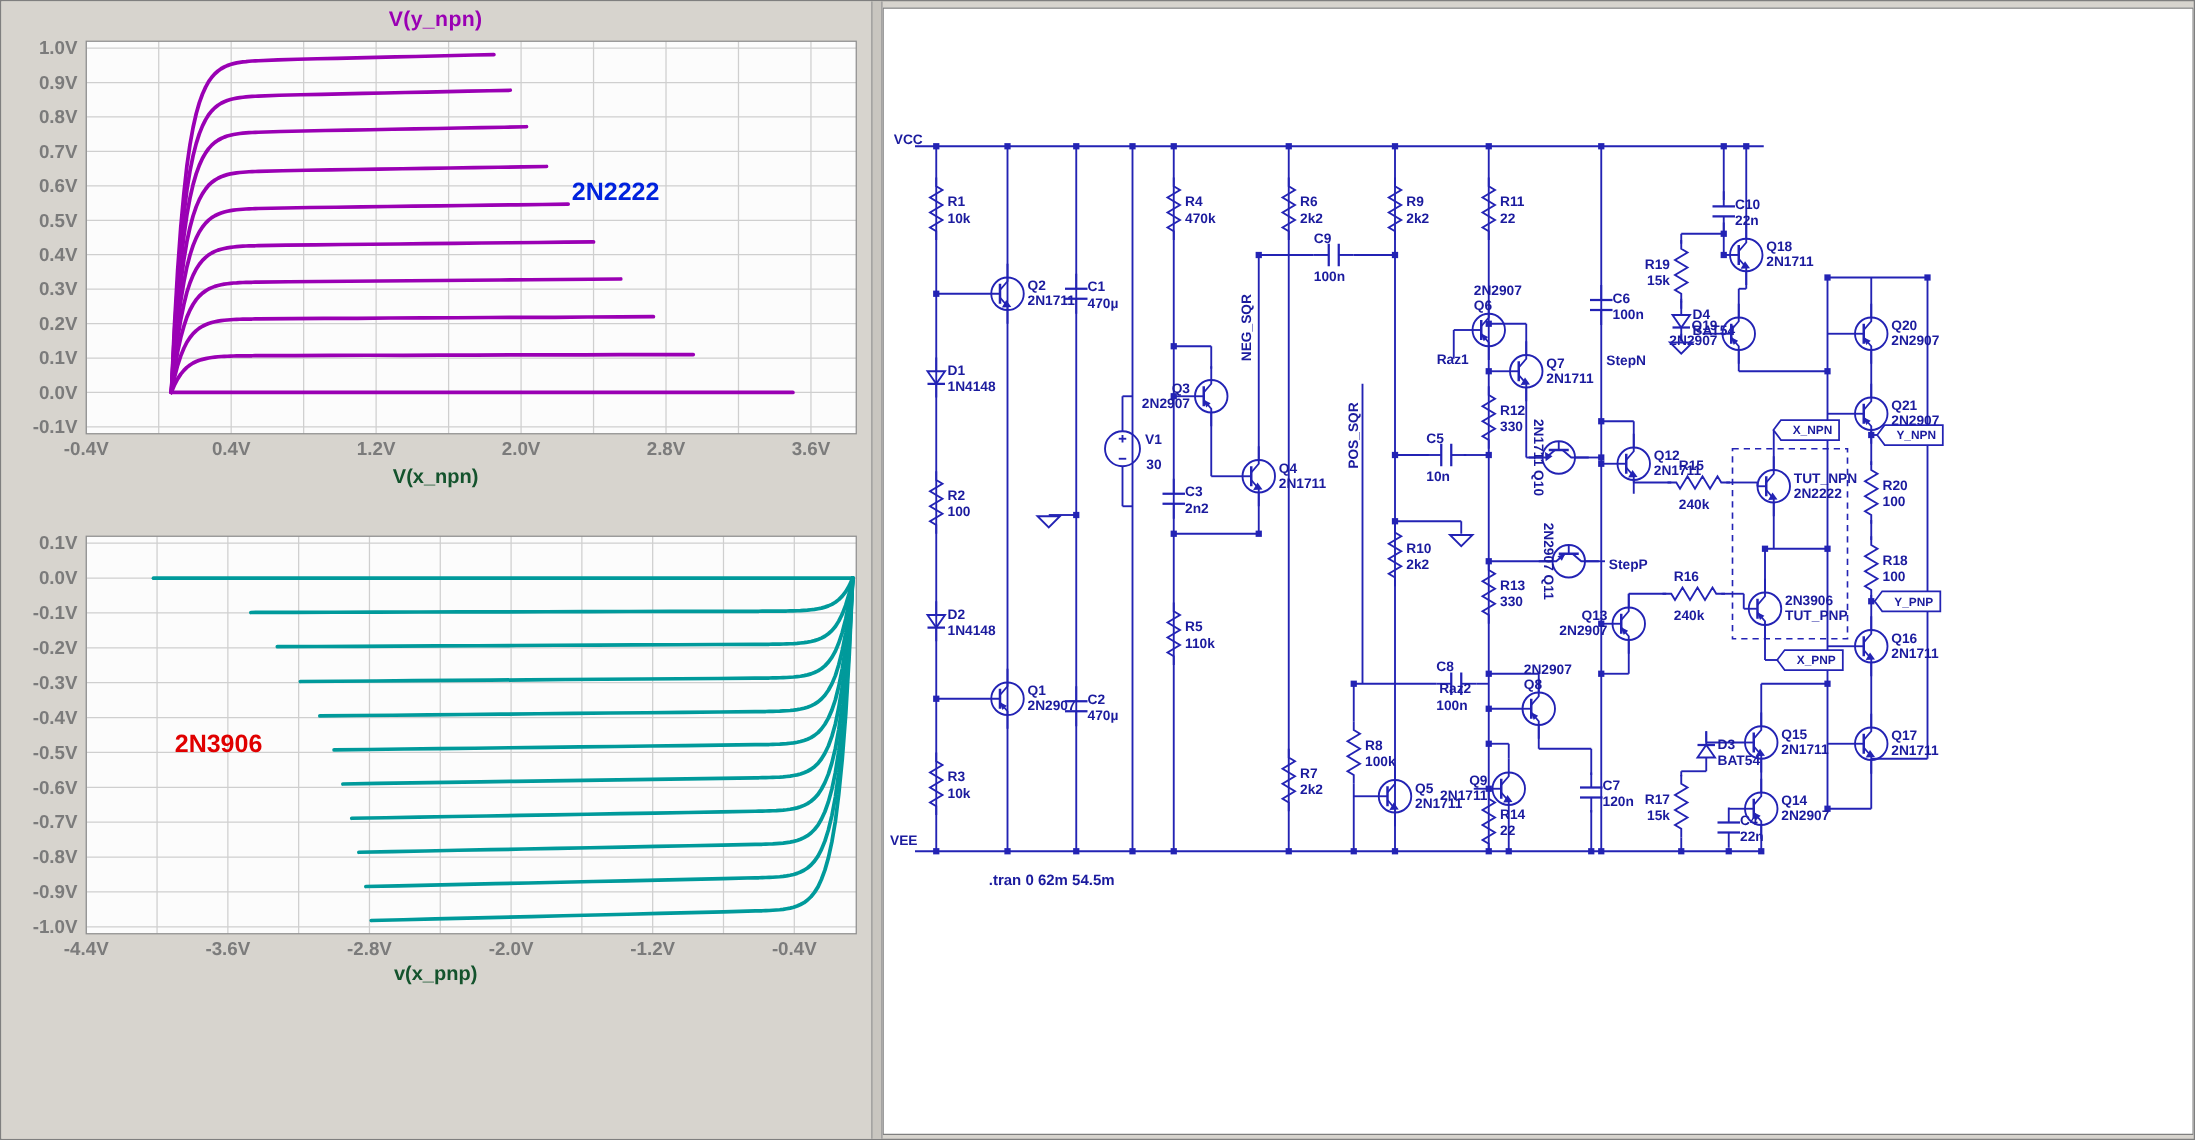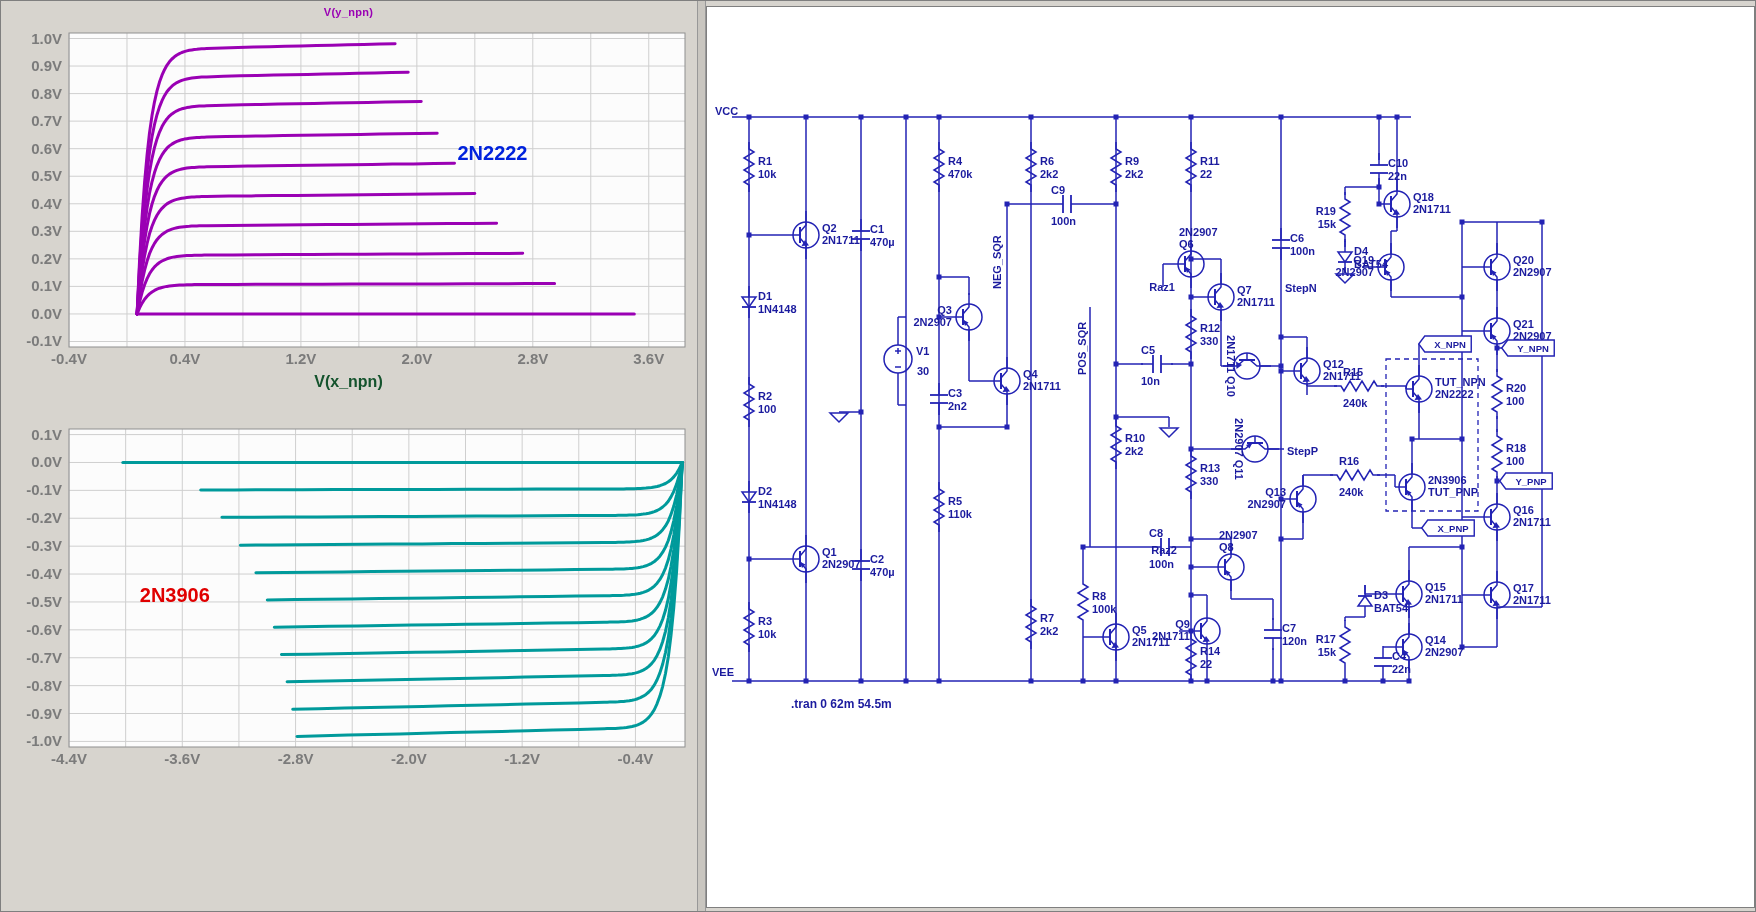--- a/index.html
+++ b/index.html
@@ -1,21 +1,21 @@
 <!DOCTYPE html>
 <html><head>
 <meta charset="utf-8">
 <style>
   html,body{margin:0;padding:0;background:#9a9a9a;}
   .app{position:relative;width:1756px;height:912px;background:#d7d4ce;
        font-family:"Liberation Sans",sans-serif;overflow:hidden;
        border:1px solid #7f7f7f;box-sizing:border-box;}
   .left-pane{position:absolute;left:0;top:0;width:696px;height:912px;background:#d7d4ce;}
   .chart-title{position:absolute;left:0;width:695px;text-align:center;
-               font-size:11px;font-weight:bold;letter-spacing:.3px;}
+               font-size:17px;font-weight:bold;letter-spacing:.3px;}
   #title-npn{top:5px;}
   #title-pnp{top:401px;}
   .x-axis-label{position:absolute;left:0;width:695px;text-align:center;
                 font-size:16px;font-weight:bold;color:#14532d;}
   #xlabel-npn{top:372px;}
   #xlabel-pnp{top:770px;}
   svg.plot{position:absolute;left:0;}
   #svg-npn{top:28px;}
   #svg-pnp{top:424px;}
   .splitter{position:absolute;left:696px;top:0;width:9px;height:912px;
@@ -152,20 +152,21 @@
           <text x="61" y="181.9473684210526" text-anchor="end" fill="#7b7b7b" font-size="15" font-weight="bold" font-family="Liberation Sans, sans-serif">-0.5V</text>
           <text x="61" y="154.05263157894737" text-anchor="end" fill="#7b7b7b" font-size="15" font-weight="bold" font-family="Liberation Sans, sans-serif">-0.4V</text>
           <text x="61" y="126.15789473684208" text-anchor="end" fill="#7b7b7b" font-size="15" font-weight="bold" font-family="Liberation Sans, sans-serif">-0.3V</text>
           <text x="61" y="98.26315789473684" text-anchor="end" fill="#7b7b7b" font-size="15" font-weight="bold" font-family="Liberation Sans, sans-serif">-0.2V</text>
           <text x="61" y="70.36842105263158" text-anchor="end" fill="#7b7b7b" font-size="15" font-weight="bold" font-family="Liberation Sans, sans-serif">-0.1V</text>
           <text x="61" y="42.47368421052631" text-anchor="end" fill="#7b7b7b" font-size="15" font-weight="bold" font-family="Liberation Sans, sans-serif">0.0V</text>
           <text x="61" y="14.578947368421048" text-anchor="end" fill="#7b7b7b" font-size="15" font-weight="bold" font-family="Liberation Sans, sans-serif">0.1V</text>
         </g>
         <text x="138.80459770114948" y="176.9473684210526" fill="#e00000" font-size="20" font-weight="bold" font-family="Liberation Sans, sans-serif">2N3906</text>
       </svg>
+    <div class="x-axis-label" id="xlabel-pnp">v(x_pnp)</div>
   </div>
 
   <div class="splitter"></div>
 
   <div class="right-pane">
     <svg id="svg-sch" width="1047" height="900" viewBox="0 0 1047 900">
         <g>
           <line x1="25" y1="110" x2="704" y2="110" stroke="#2323b4" stroke-width="1.5"></line>
           <line x1="25" y1="674" x2="704" y2="674" stroke="#2323b4" stroke-width="1.5"></line>
           <line x1="42" y1="110" x2="42" y2="674" stroke="#2323b4" stroke-width="1.5"></line>

